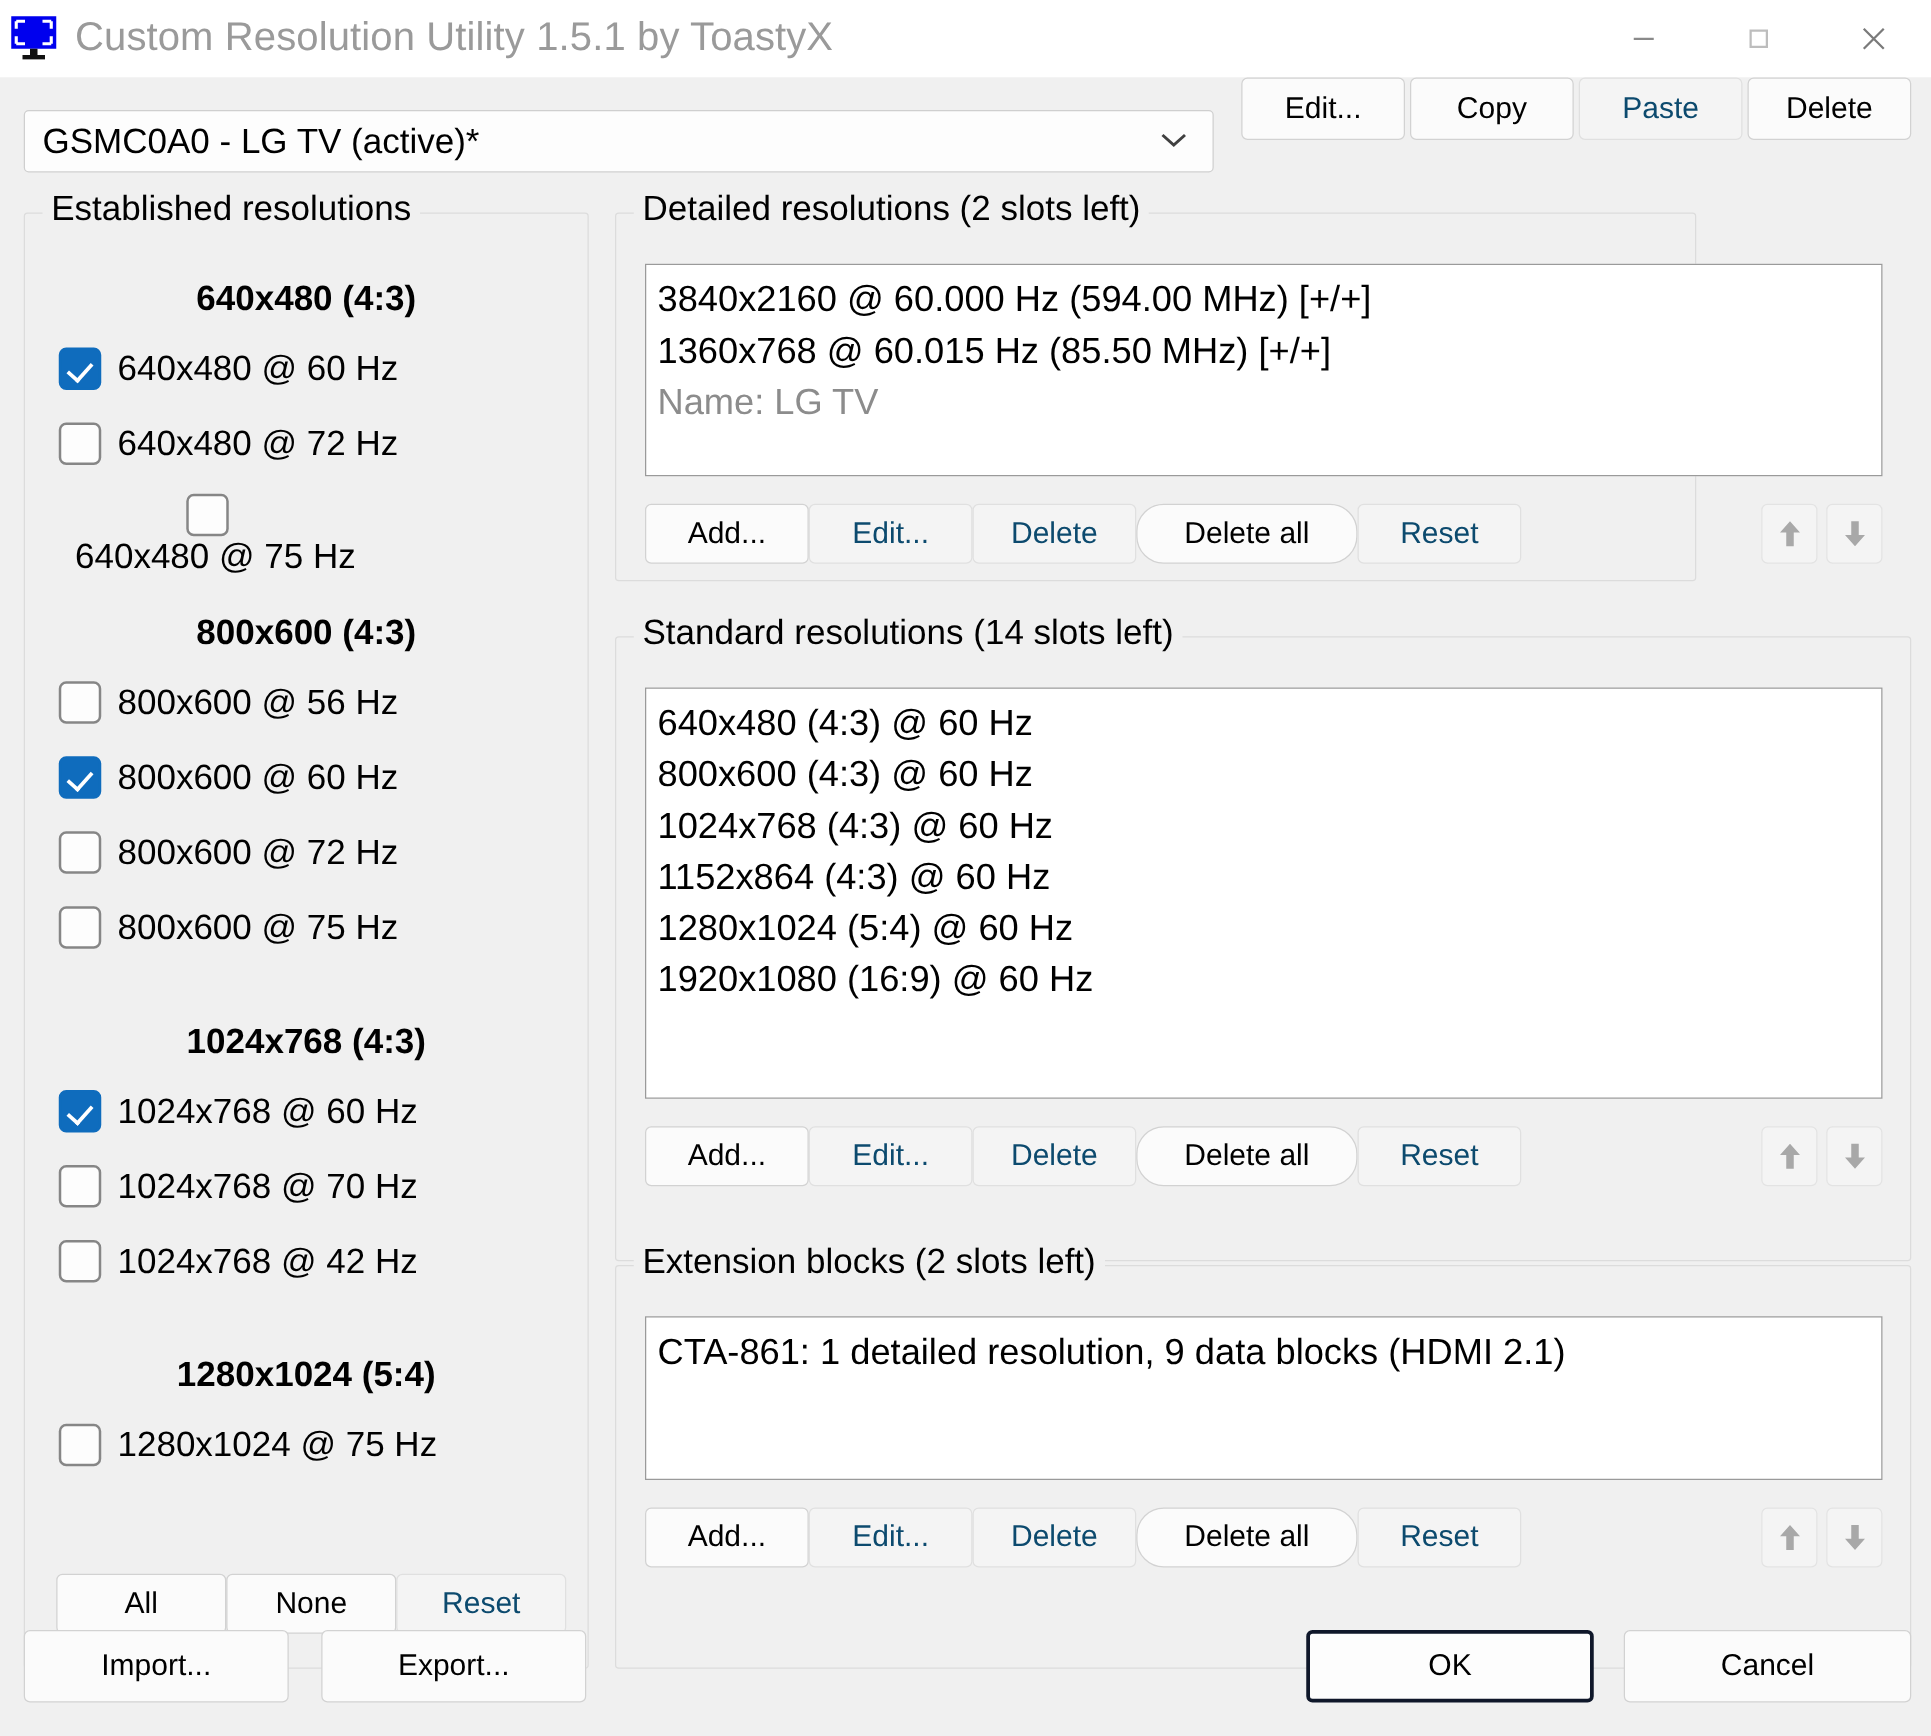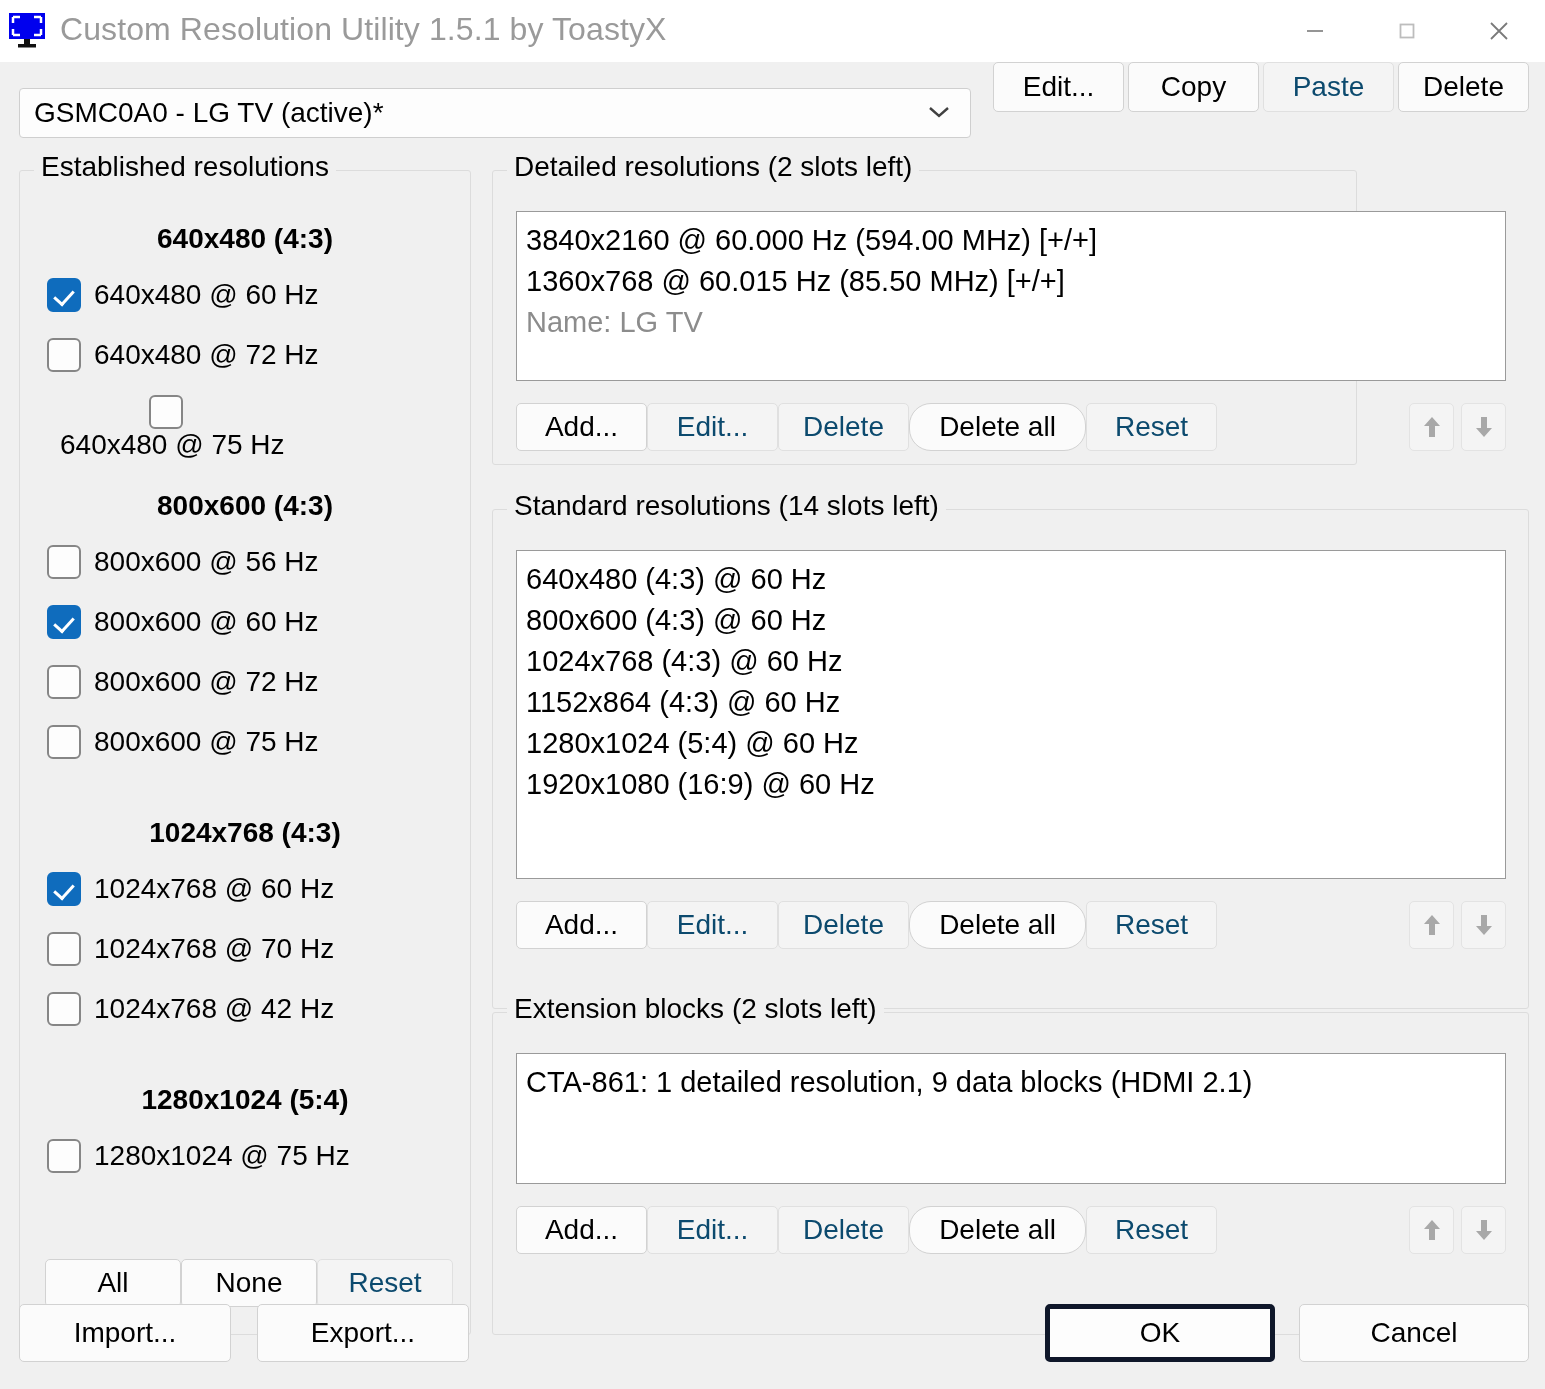--- a/index.html
+++ b/index.html
@@ -82,35 +82,35 @@
     position: absolute;
     right: 16px; top: 13px;
   }
 
   .btn {
     background: #fbfbfb;
     border: 1px solid #d2d2d2;
     border-radius: 5px;
     box-sizing: border-box;
     font-family: "Liberation Sans", sans-serif;
-    font-size: 28px;
+    font-size: 24px;
     color: #000;
     display: flex;
     align-items: center;
     justify-content: center;
     white-space: nowrap;
     padding: 0;
   }
   .btn.disabled {
     color: #0c4a6e;
     background: #f4f4f4;
     border-color: #e0e0e0;
   }
   .btn.default {
-    border: 5px solid #0f172a;
+    border: 3px solid #0f172a;
     background: #fdfdfd;
   }
   #btn-edit-top   { left: 993px;  width: 131px; height: 50px; position: absolute; }
   #btn-copy-top   { left: 1128px; width: 131px; height: 50px; position: absolute; }
   #btn-paste-top  { left: 1263px; width: 131px; height: 50px; position: absolute; }
   #btn-delete-top { left: 1398px; width: 131px; height: 50px; position: absolute; }
 
   
   .group {
     position: absolute;

